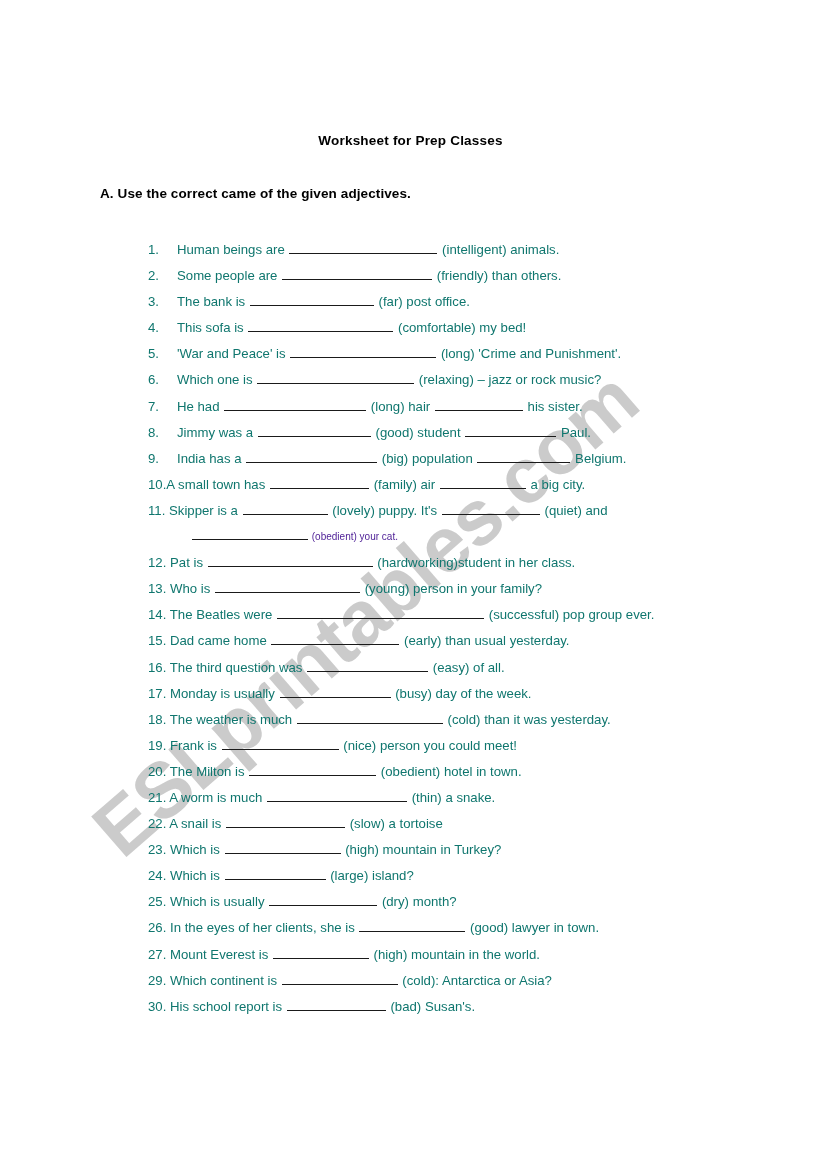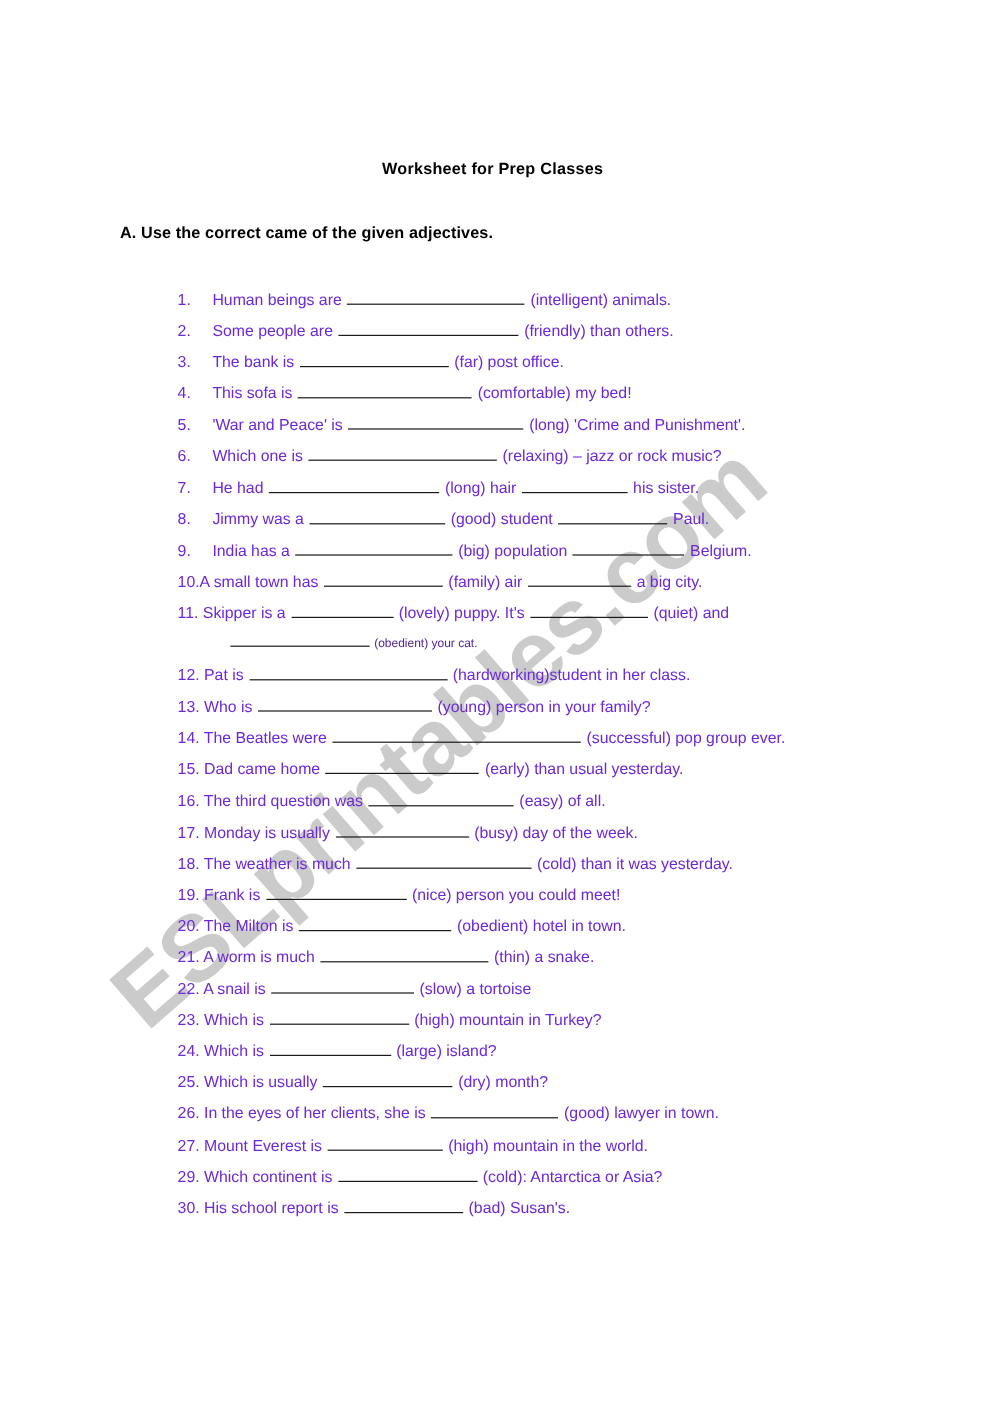--- a/index.html
+++ b/index.html
@@ -81,21 +81,21 @@
     left: 148px;
     top: 237px;
     width: 650px;
   }
 
   .q-row {
     display: block;
     font-size: 13.2px;
     line-height: 26.1px;
     white-space: nowrap;
-    color: #6d28d9;
+    color: #0f766e;
   }
   
   .q-row .num-tab {
     display: inline-block;
     width: 29px;
   }
   .q-cont {
     display: block;
     padding-left: 43px;
     font-size: 10px;

